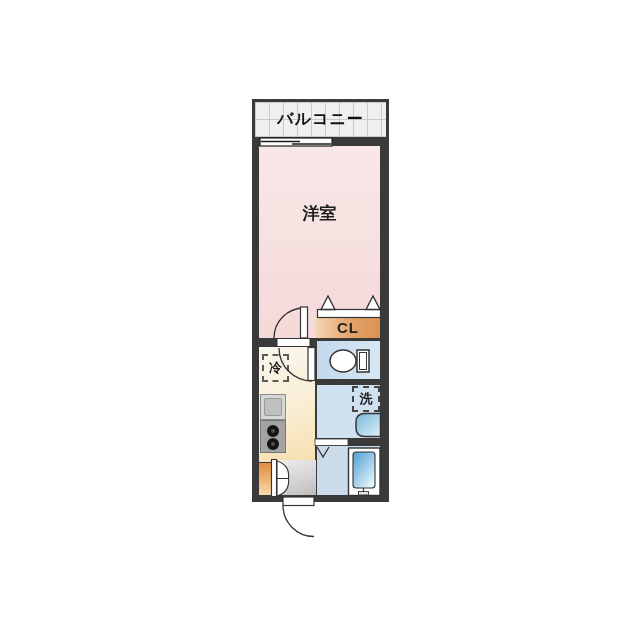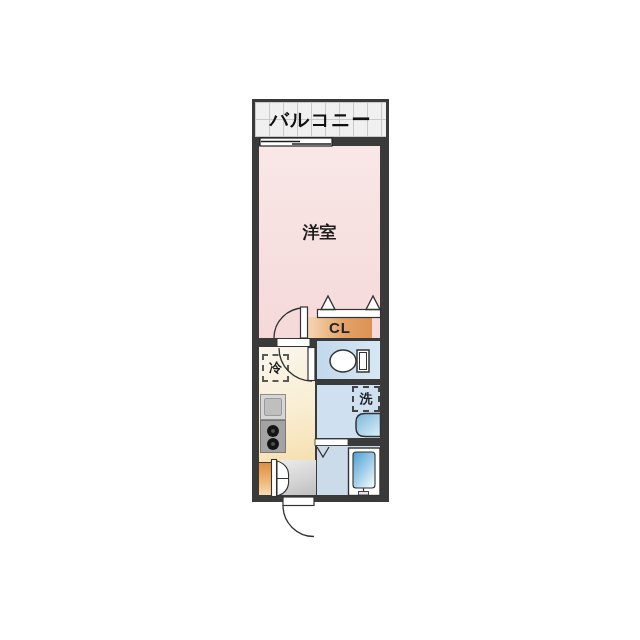--- a/index.html
+++ b/index.html
@@ -17,40 +17,40 @@
   #balcony {
     left: 252px; top: 99px; width: 137px; height: 41px;
     border: 3px solid #3a3a3a;
     background-color: #f0f0f0;
     background-image:
       repeating-linear-gradient(90deg, #c9c9c9 0 1px, transparent 1px 14px),
       repeating-linear-gradient(0deg, #c9c9c9 0 1px, transparent 1px 17px);
     display: flex; align-items: center; justify-content: center;
   }
   #balcony .lbl {
-    font-size: 19px; font-weight: bold; color: #111; letter-spacing: 1px;
+    font-size: 16px; font-weight: bold; color: #111; letter-spacing: 1px;
   }
 
   
   #unit {
     left: 252px; top: 137px; width: 137px; height: 365px;
     background: #3a3a3a;
   }
 
   
   #main-room {
     left: 259px; top: 146px; width: 121px; height: 192px;
     background: linear-gradient(180deg, #f9e7e7 0%, #f5d9d9 100%);
     text-align: center;
   }
   #main-room .lbl {
-    margin-top: 76px; font-size: 17px; font-weight: bold; color: #1c1c1c; line-height: 21px;
+    margin-top: 57px; font-size: 17px; font-weight: bold; color: #1c1c1c; line-height: 21px;
   }
   #closet {
-    left: 308px; top: 317px; width: 64px; height: 21px;
+    left: 316px; top: 317px; width: 64px; height: 21px;
     background: linear-gradient(90deg, #f4d6b2 0%, #e4a369 55%, #db9254 100%);
     display: flex; align-items: center; justify-content: center;
   }
   #closet .lbl { font-size: 15px; font-weight: bold; color: #232323; letter-spacing: 1px; }
 
   #corridor-kitchen {
     left: 259px; top: 347px; width: 56px; height: 115px;
     background: linear-gradient(165deg, #f9f6ed 0%, #f9eed3 55%, #f6dfae 100%);
   }
   #fridge-box {

